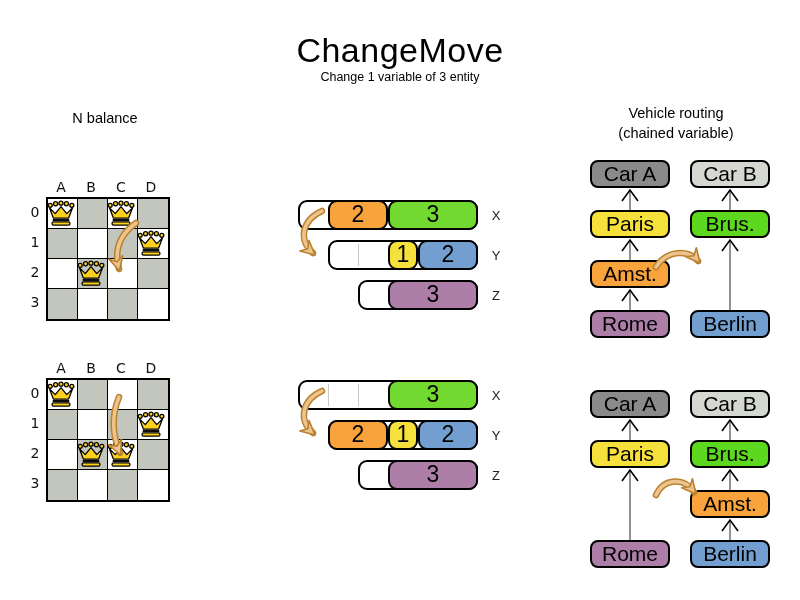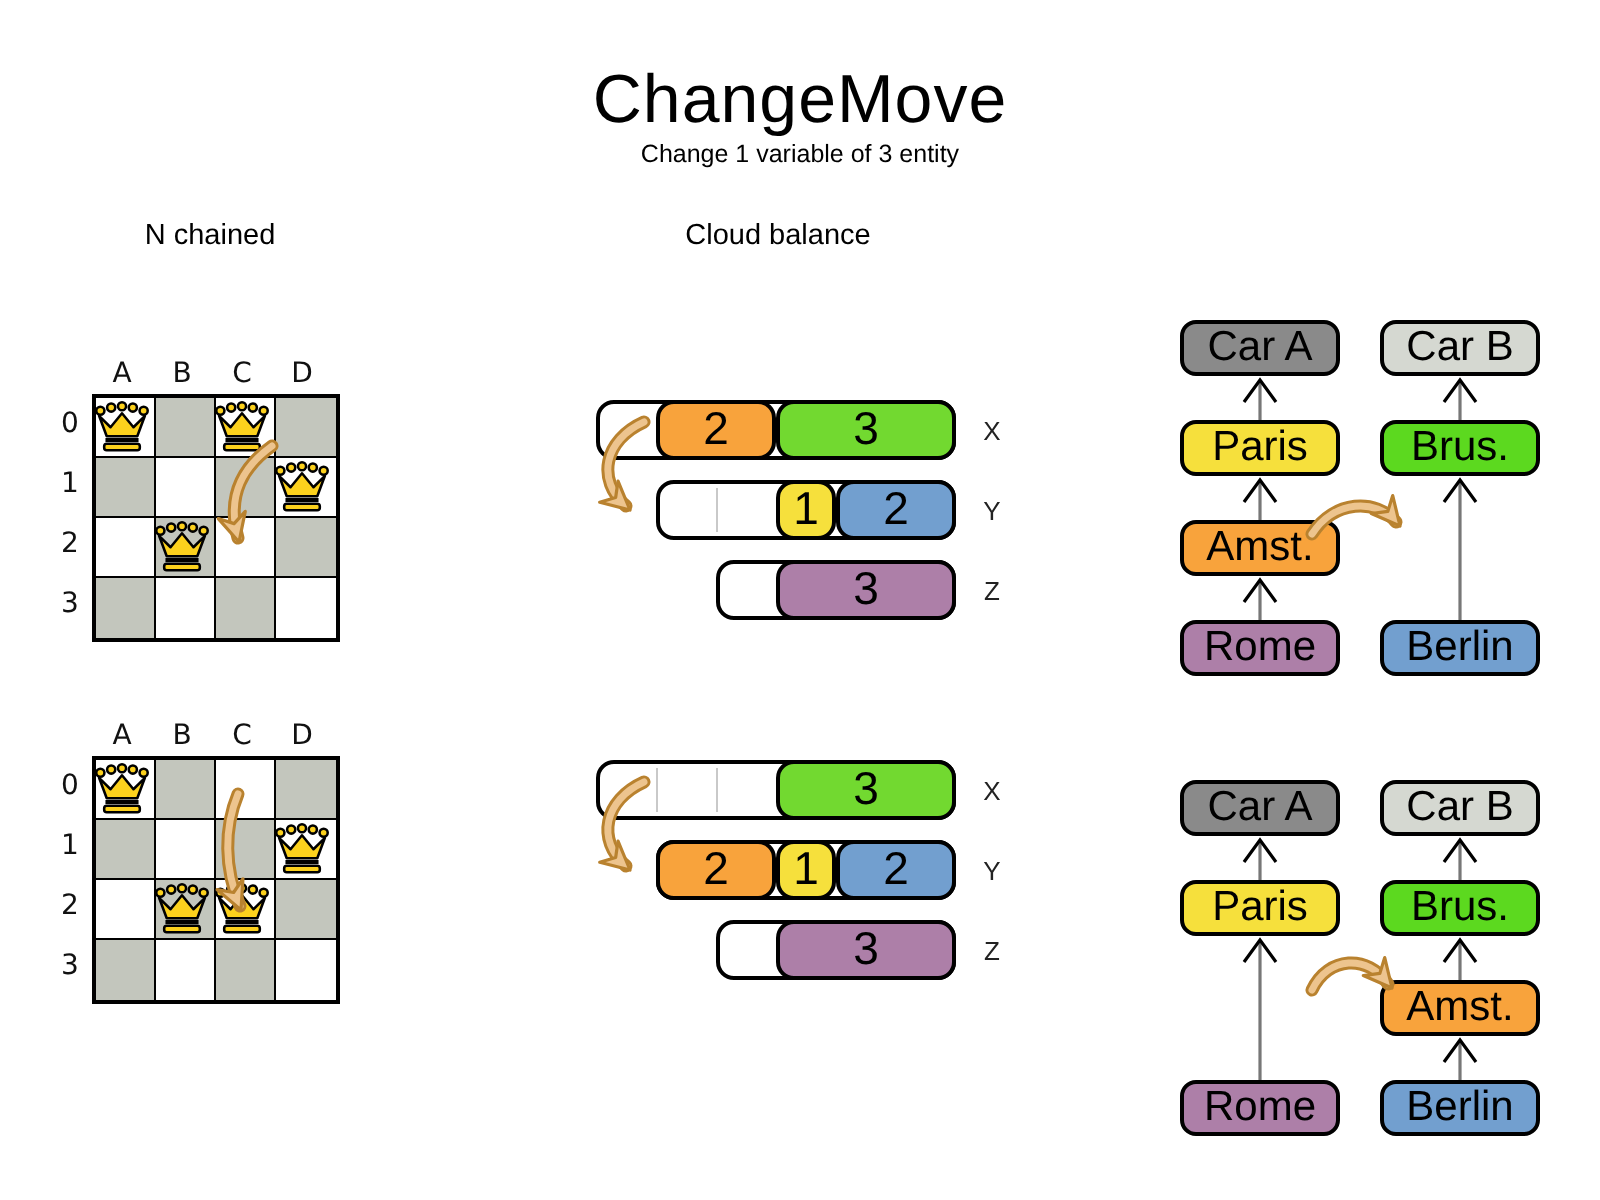--- a/index.html
+++ b/index.html
@@ -48,22 +48,25 @@
       <path d="M4 12 L10 28 L34 28 L40 12 L31 21 L22 10 L13 21 Z"></path>
       <path d="M9 31 L35 31" stroke-width="3"></path>
       <rect x="8" y="34" width="28" height="5" rx="2"></rect>
     </g>
   </defs>
 </svg>
 
 <div id="stage">
   <div class="title">ChangeMove</div>
   <div class="subtitle">Change 1 variable of 3 entity</div>
-  <div class="colhead" id="h-nq">N chained</div>
-  <div class="colhead" id="h-cloud">Cloud balance</div>
+  <div class="colhead" id="h-nq">N balance</div>
+  <div class="colhead" id="h-vr">
+    <div>Vehicle routing</div>
+    <div>(chained variable)</div>
+  </div>
   <svg id="overlay" width="800" height="600">
       <path d="M630 190 L630 210" stroke="#777777" stroke-width="1.6" fill="none"></path>
       <path d="M622 201 L630 190 L638 201" stroke="#000" stroke-width="1.6" fill="none"></path>
       <path d="M630 240 L630 260" stroke="#777777" stroke-width="1.6" fill="none"></path>
       <path d="M622 251 L630 240 L638 251" stroke="#000" stroke-width="1.6" fill="none"></path>
       <path d="M630 290 L630 310" stroke="#777777" stroke-width="1.6" fill="none"></path>
       <path d="M622 301 L630 290 L638 301" stroke="#000" stroke-width="1.6" fill="none"></path>
       <path d="M730 190 L730 210" stroke="#777777" stroke-width="1.6" fill="none"></path>
       <path d="M722 201 L730 190 L738 201" stroke="#000" stroke-width="1.6" fill="none"></path>
       <path d="M730 240 L730 310" stroke="#777777" stroke-width="1.6" fill="none"></path>

